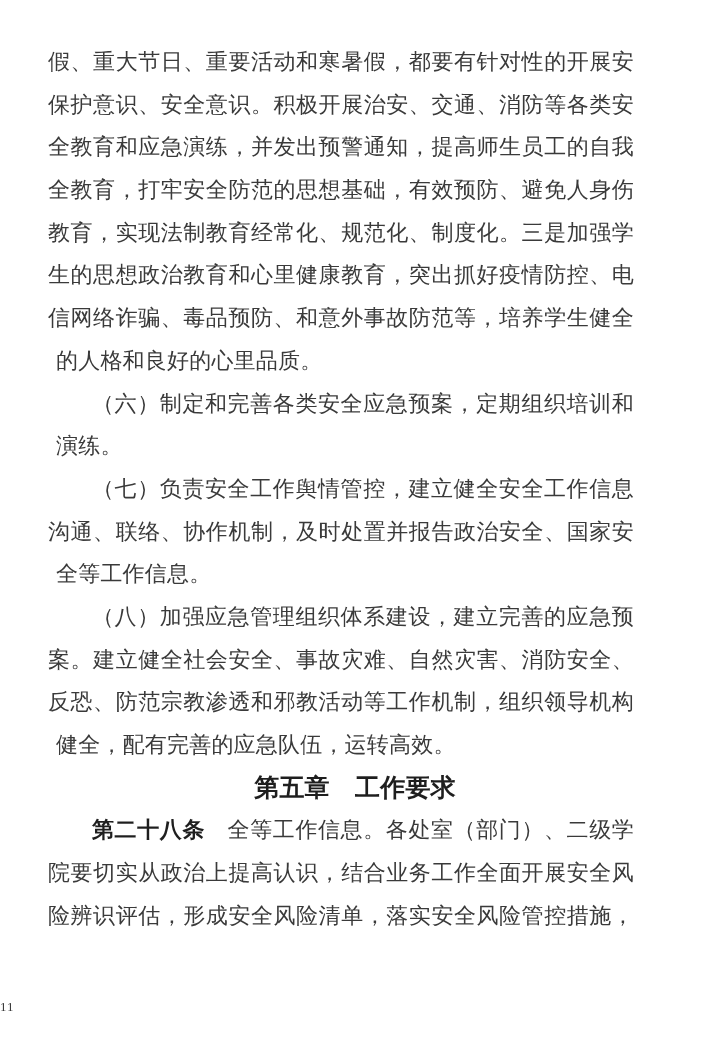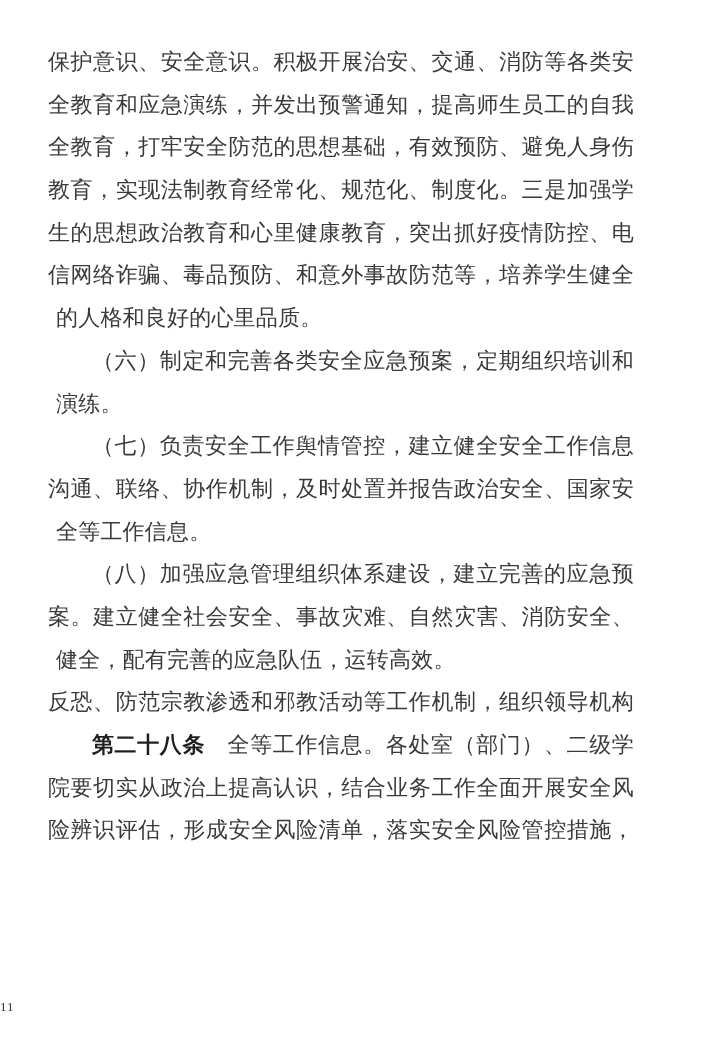--- a/index.html
+++ b/index.html
@@ -63,34 +63,36 @@
     font-size: 13px;
     letter-spacing: 1px;
     color: var(--body-color, #3a3a3a);
   }
 </style>
 </head>
 <body>
 
 <div class="doc-page">
   <div class="text-block">
+      <div class="line"><span>假、重大节日、重要活动和寒暑假，都要有针对性的开展安</span></div>
       <div class="line"><span>保护意识、安全意识。积极开展治安、交通、消防等各类安</span></div>
       <div class="line"><span>全教育和应急演练，并发出预警通知，提高师生员工的自我</span></div>
       <div class="line"><span>全教育，打牢安全防范的思想基础，有效预防、避免人身伤</span></div>
       <div class="line"><span>教育，实现法制教育经常化、规范化、制度化。三是加强学</span></div>
       <div class="line"><span>生的思想政治教育和心里健康教育，突出抓好疫情防控、电</span></div>
       <div class="line"><span>信网络诈骗、毒品预防、和意外事故防范等，培养学生健全</span></div>
       <div class="line para-end"><span>的人格和良好的心里品质。</span></div>
       <div class="line indent"><span>（六）制定和完善各类安全应急预案，定期组织培训和</span></div>
       <div class="line para-end"><span>演练。</span></div>
       <div class="line indent"><span>（七）负责安全工作舆情管控，建立健全安全工作信息</span></div>
       <div class="line"><span>沟通、联络、协作机制，及时处置并报告政治安全、国家安</span></div>
       <div class="line para-end"><span>全等工作信息。</span></div>
       <div class="line indent"><span>（八）加强应急管理组织体系建设，建立完善的应急预</span></div>
       <div class="line"><span>案。建立健全社会安全、事故灾难、自然灾害、消防安全、</span></div>
+      <div class="line"><span>反恐、防范宗教渗透和邪教活动等工作机制，组织领导机构</span></div>
       <div class="line para-end"><span>健全，配有完善的应急队伍，运转高效。</span></div>
-      <div class="line"><span>反恐、防范宗教渗透和邪教活动等工作机制，组织领导机构</span></div>
+      <div class="line heading"><span>第五章　工作要求</span></div>
       <div class="line indent"><span class="bold-seg">第二十八条</span><span>　全等工作信息。各处室（部门）、二级学</span></div>
       <div class="line"><span>院要切实从政治上提高认识，结合业务工作全面开展安全风</span></div>
       <div class="line"><span>险辨识评估，形成安全风险清单，落实安全风险管控措施，</span></div>
     </div>
   <div class="page-number">11</div>
 </div>
 
 </body></html>

